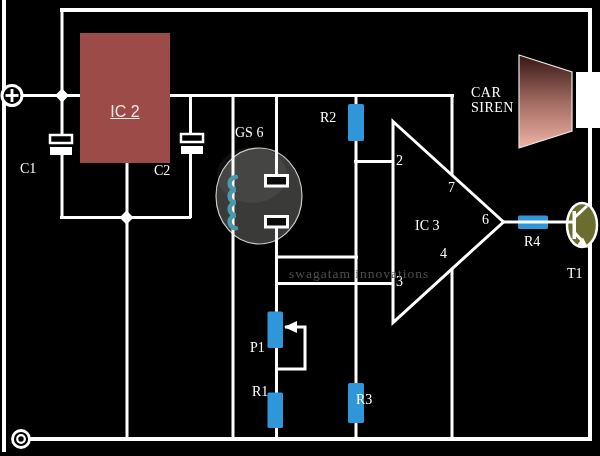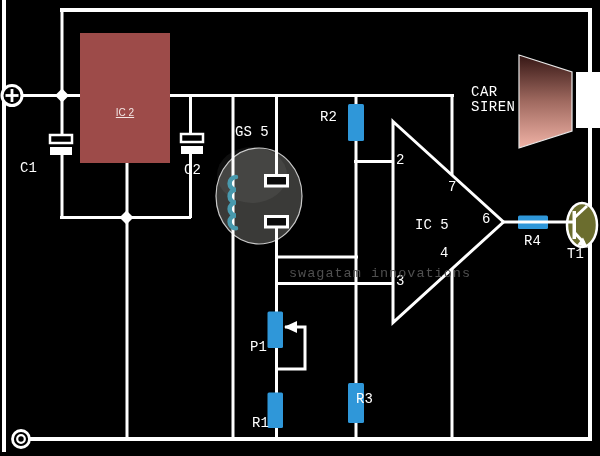--- a/index.html
+++ b/index.html
@@ -4,26 +4,26 @@
 <style>
   html,body{margin:0;padding:0;background:#000;}
   #stage{
     position:relative;width:600px;height:456px;background:#000;
     overflow:hidden;font-family:"Liberation Sans",sans-serif;
   }
   #schematic-svg{position:absolute;left:0;top:0;}
   .wire{fill:#ffffff;}
   .lbl{
     position:absolute;color:#ffffff;font-size:14px;line-height:15px;
-    font-family:Liberation Mono, monospace;white-space:nowrap;
+    font-family:Liberation Serif, serif;white-space:nowrap;
   }
   .ic2-label-wrap{
     position:absolute;left:80px;top:33px;width:90px;height:158px;
     display:flex;align-items:center;justify-content:center;
-    color:#f3e6e4;font-size:10px;font-family:"Liberation Sans",sans-serif;text-decoration:underline;
+    color:#f3e6e4;font-size:16px;font-family:"Liberation Sans",sans-serif;text-decoration:underline;
   }
   .siren-label{left:471px;top:85px;letter-spacing:0.5px;}
   .watermark{left:254px;top:266px;font-size:13.5px;color:#4f4f4f;letter-spacing:1px;margin-left:35px;}
 </style>
 </head>
 <body>
 
 <div id="stage">
 
   <svg id="schematic-svg" width="600" height="456" viewBox="0 0 600 456">
@@ -99,34 +99,34 @@
 
     <circle cx="12" cy="95.5" r="10" fill="#000" stroke="#fff" stroke-width="3"></circle>
     <line x1="5.5" y1="95.5" x2="18.5" y2="95.5" stroke="#fff" stroke-width="2.8"></line>
     <line x1="12" y1="89" x2="12" y2="102" stroke="#fff" stroke-width="2.8"></line>
     <circle cx="21" cy="439" r="8.5" fill="#000" stroke="#fff" stroke-width="2.8"></circle>
     <circle cx="21" cy="439" r="3.8" fill="#000" stroke="#fff" stroke-width="2.2"></circle>
   </svg>
 
   <div class="ic2-label-wrap">IC 2</div>
   <div class="lbl" style="left:20px;top:161px">C1</div>
-  <div class="lbl" style="left:184px;top:163px">C2</div>
-  <div class="lbl" style="left:235px;top:125px">GS 5</div>
+  <div class="lbl" style="left:154px;top:163px">C2</div>
+  <div class="lbl" style="left:235px;top:125px">GS 6</div>
   <div class="lbl" style="left:320px;top:110px">R2</div>
   <div class="lbl" style="left:396px;top:153px">2</div>
   <div class="lbl" style="left:448px;top:180px">7</div>
-  <div class="lbl" style="left:415px;top:218px">IC 5</div>
+  <div class="lbl" style="left:415px;top:218px">IC 3</div>
   <div class="lbl" style="left:482px;top:212px">6</div>
   <div class="lbl" style="left:440px;top:246px">4</div>
   <div class="lbl" style="left:396px;top:274px">3</div>
   <div class="lbl" style="left:250px;top:340px">P1</div>
-  <div class="lbl" style="left:252px;top:416px">R1</div>
+  <div class="lbl" style="left:252px;top:384px">R1</div>
   <div class="lbl" style="left:356px;top:392px">R3</div>
   <div class="lbl" style="left:524px;top:234px">R4</div>
-  <div class="lbl" style="left:567px;top:247px">T1</div>
+  <div class="lbl" style="left:567px;top:266px">T1</div>
 
   <div class="lbl siren-label">
     <div>CAR</div>
     <div>SIREN</div>
   </div>
 
   <div class="lbl watermark">swagatam innovations</div>
 </div>
 
 </body></html>

